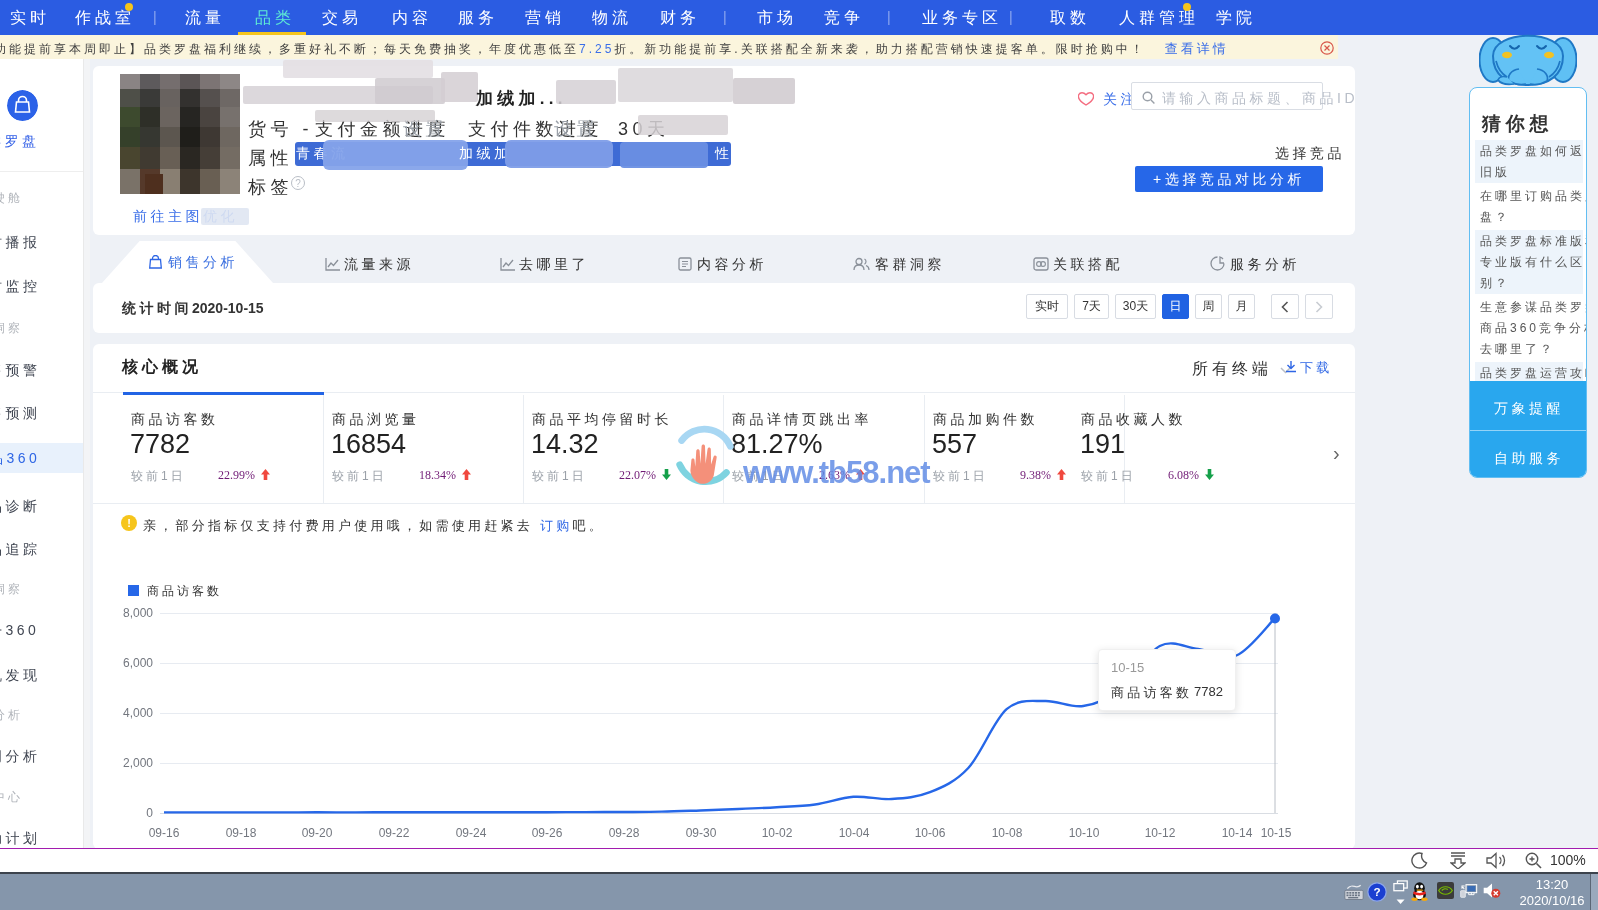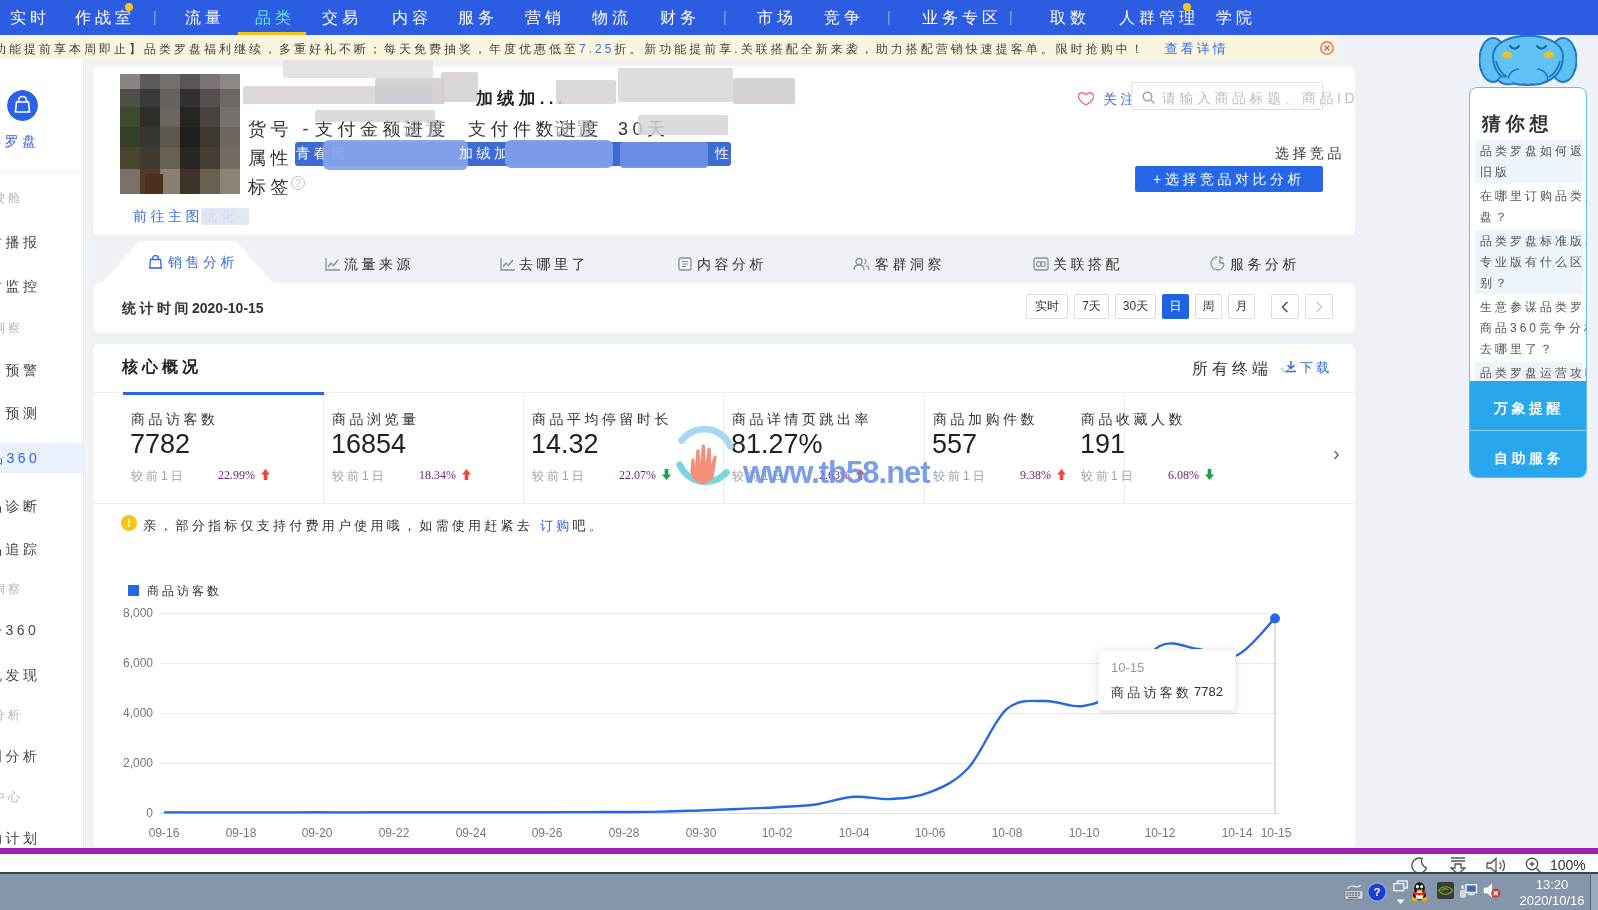--- a/index.html
+++ b/index.html
@@ -80,24 +80,24 @@
   box-shadow:0 2px 8px rgba(0,0,0,.12); border:1px solid #f0f0f0; font-size:13px; }
 
 
 #assist { left:1469px; top:87px; width:118px; height:391px; background:#fff;
   border:1px solid #62bef2; border-radius:8px; overflow:hidden; }
 #assist .t { position:absolute; left:12px; top:23px; font-size:19px; color:#333;font-weight:bold; }
 #assist .q { position:absolute; left:5px; width:108px; background:#edf4fb; color:#555;
   font-size:12px; line-height:21px; padding:1px 5px; }
 #assist .q.w { background:#fff; }
 #assist .blu { position:absolute; left:0; top:293px; width:118px; height:98px; background:#29a7ee; }
-#assist .blu div { position:absolute; width:118px; text-align:center; color:#fff; font-size:14px;font-weight:bold; }
-
-
-#bstrip { left:0; top:848px; width:1598px; height:24px; background:#fff; border-top:6px solid #a21caf; }
+#assist .blu div { position:absolute; width:118px; text-align:center; color:#fff; font-size:14px; }
+
+
+#bstrip { left:0; top:848px; width:1598px; height:24px; background:#fff; border-top:1px solid #a21caf; }
 #taskbar { left:0; top:872px; width:1598px; height:38px; background:#8596ab; border-top:2px solid #3c434c; }
 #taskbar .clock { position:absolute; color:#fff; font-size:13px; text-align:center; }
 </style>
 </head>
 <body>
 
 <div id="nav" class="abs">
   <span class="it cj" style="left:10px">实时</span>
   <span class="it cj" style="left:75px">作战室</span>
     <span class="dot" style="left:125px"></span>

